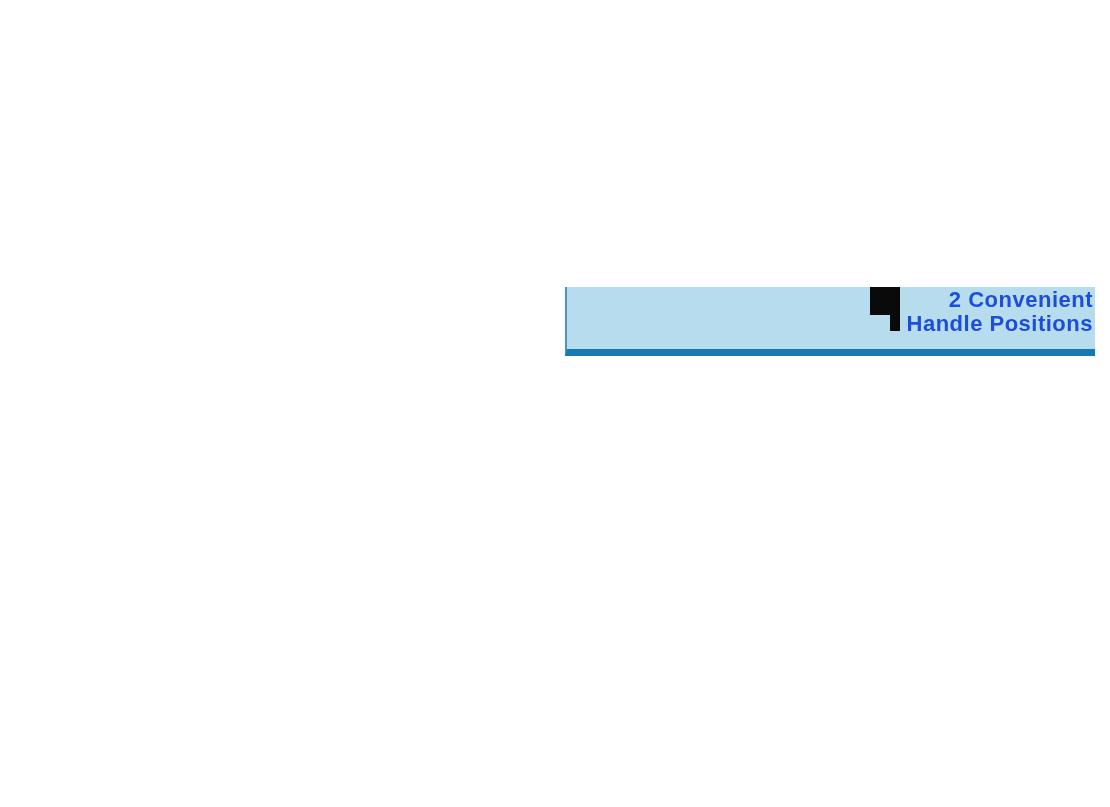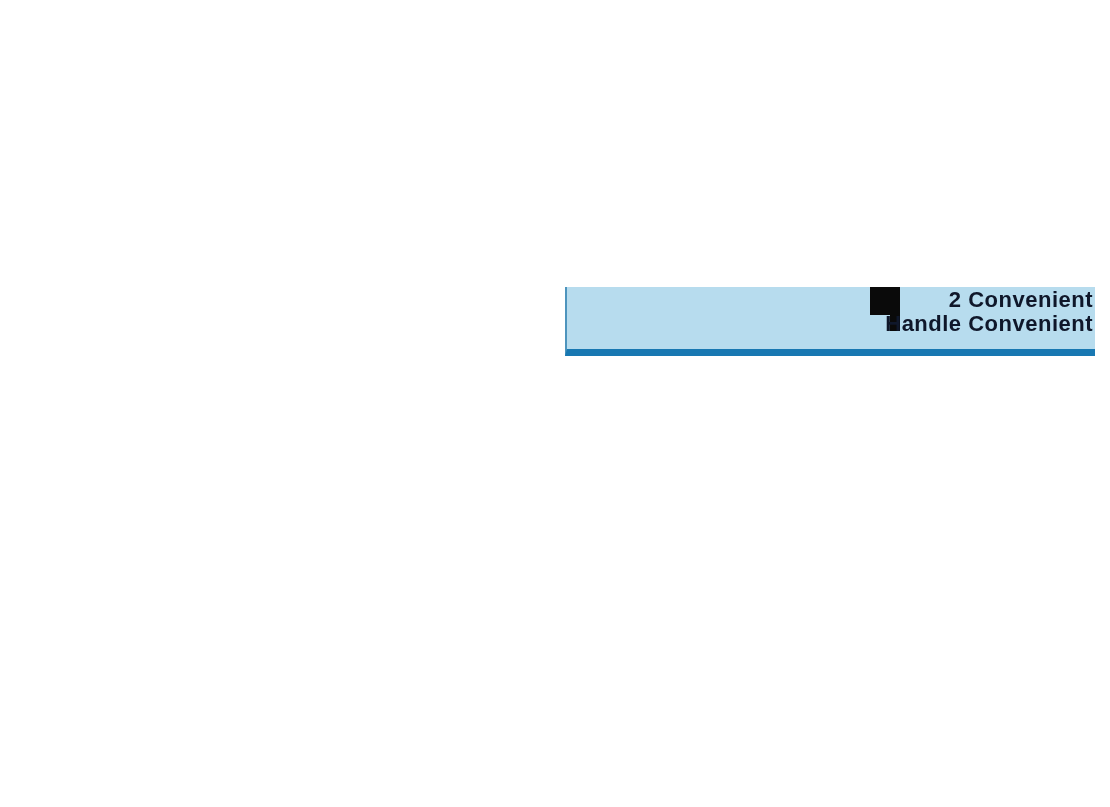--- a/index.html
+++ b/index.html
@@ -40,21 +40,21 @@
     display: block;
     width: 100%;
     height: 100%;
   }
 
   .callout-text {
     position: absolute;
     right: 2px;
     top: 1px;
     text-align: right;
-    color: #0f172a;
+    color: #1d4ed8;
     font-weight: bold;
     font-size: 22px;
     line-height: 24px;
     letter-spacing: 0.5px;
     white-space: nowrap;
   }
   .callout-text .line {
     display: block;
   }
 </style>
@@ -64,16 +64,16 @@
 <div class="callout-banner">
 
   <span class="callout-shape">
     <svg viewBox="0 0 38 44" xmlns="http://www.w3.org/2000/svg" aria-hidden="true">
       <polygon points="0,0 30,0 30,44 20,44 20,28 0,28" fill="#0a0a0a"></polygon>
     </svg>
   </span>
 
   <div class="callout-text">
     <span class="line">2 Convenient</span>
-    <span class="line">Handle Convenient</span>
+    <span class="line">Handle Positions</span>
   </div>
 
 </div>
 
 </body></html>

